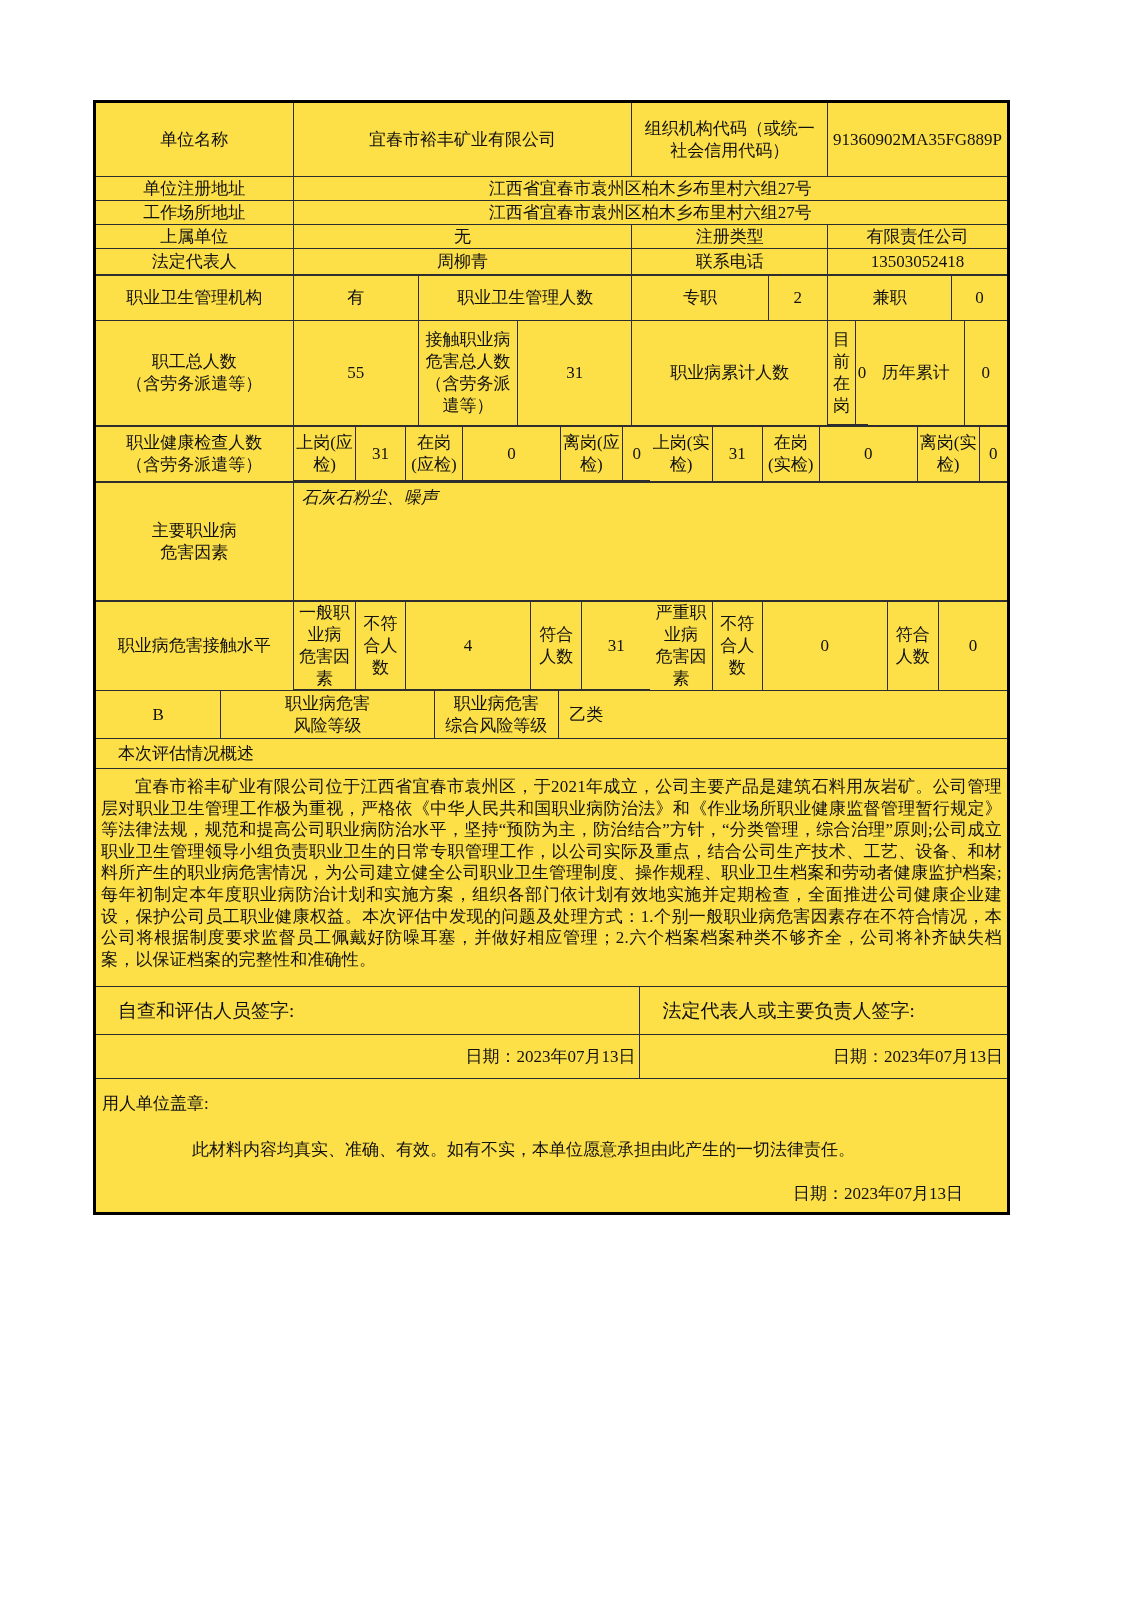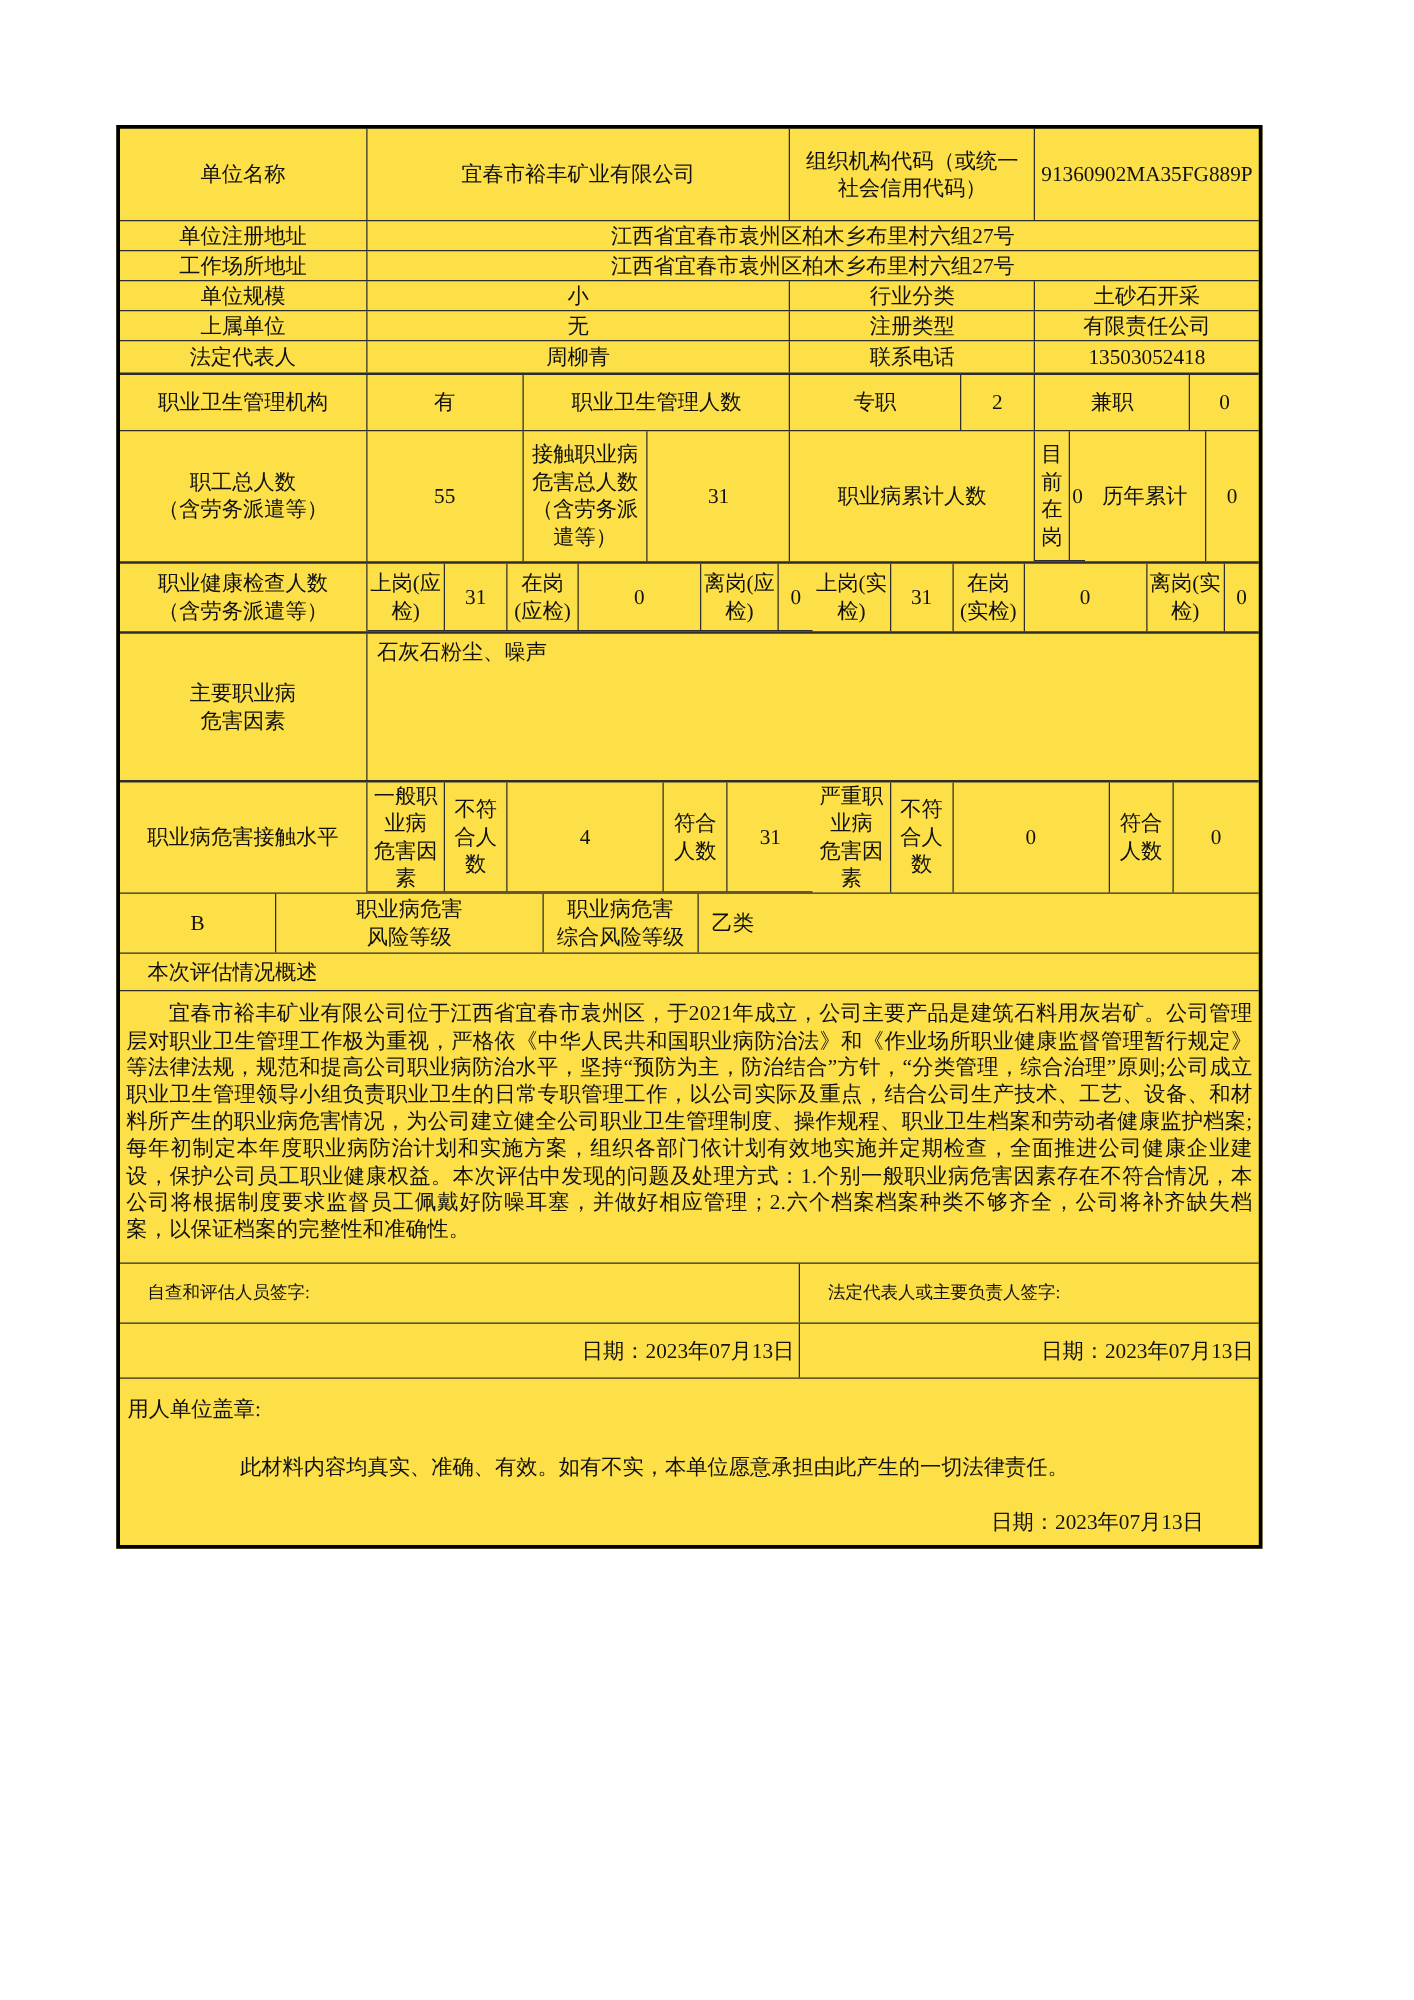--- a/index.html
+++ b/index.html
@@ -16,21 +16,21 @@
   .tr.thick{border-bottom-width:2px;}
   .tr:last-child{border-bottom:none;}
   .td{
     box-sizing:border-box;border-right:1px solid #2e2e2e;
     display:flex;flex-direction:column;align-items:center;justify-content:center;
     text-align:center;font-size:17px;line-height:22px;overflow:hidden;
   }
   .td:last-child{border-right:none;}
   .td div{pointer-events:none;}
   .left{align-items:flex-start;text-align:left;padding-left:22px;}
-  .topleft{align-items:flex-start;justify-content:flex-start;text-align:center;padding:4px 8px;}
+  .topleft{align-items:flex-start;justify-content:flex-start;text-align:center;padding:4px 8px;font-style:italic;}
   .rightal{align-items:flex-end;text-align:right;padding-right:4px;}
   
   .h74{height:74px}.h24{height:24px}.h27{height:27px}.h45{height:45px}
   .h106{height:106px}.h56{height:56px}.h119{height:119px}.h89{height:89px}
   .h48{height:48px}.h30{height:30px}.h218{height:218px}.h44{height:44px}.h133{height:133px}
   
   .cw1{width:21.70%}.cw2{width:13.74%}.cw3{width:10.91%}.cw4{width:12.54%}
   .cw5{width:14.94%}.cw6{width:6.54%}.cw7{width:13.63%}.cw8{width:6.00%}
   .cwA{width:37.19%}.cwB{width:21.48%}.cwC{width:19.63%}.cwD{width:78.30%}.cwE{width:23.45%}
   .sigl{width:59.76%}.sigr{width:40.24%}
@@ -49,21 +49,21 @@
   .para{
     display:block;text-align:justify;font-size:17px;line-height:21.6px;
     padding:7px 5px 0 5px;text-indent:2em;letter-spacing:0.2px;
   }
   .hdrcell{justify-content:center;}
   
   .stamp-block{position:relative;width:100%;}
   .stamp-label{position:absolute;left:6px;top:14px;font-size:17px;}
   .stamp-statement{position:absolute;left:96px;top:60px;font-size:17px;}
   .stamp-date{position:absolute;right:44px;top:104px;font-size:17px;}
-  .sig-label{font-size:14px;}
+  .sig-label{font-size:19px;}
   .date-text{font-size:17px;}
 </style>
 </head>
 <body>
 
 <div class="form-table">
 
   <div class="tr h74">
     <div class="td cw1">单位名称</div>
     <div class="td cwA">宜春市裕丰矿业有限公司</div>
@@ -77,26 +77,20 @@
   <div class="tr h24">
     <div class="td cw1">单位注册地址</div>
     <div class="td cwD">江西省宜春市袁州区柏木乡布里村六组27号</div>
   </div>
 
   <div class="tr h24">
     <div class="td cw1">工作场所地址</div>
     <div class="td cwD">江西省宜春市袁州区柏木乡布里村六组27号</div>
   </div>
 
-  <div class="tr h24">
-    <div class="td cw1">单位规模</div>
-    <div class="td cwA">小</div>
-    <div class="td cwB">行业分类</div>
-    <div class="td cwC">土砂石开采</div>
-  </div>
 
   <div class="tr h24">
     <div class="td cw1">上属单位</div>
     <div class="td cwA">无</div>
     <div class="td cwB">注册类型</div>
     <div class="td cwC">有限责任公司</div>
   </div>
 
   <div class="tr h27 thick">
     <div class="td cw1">法定代表人</div>

